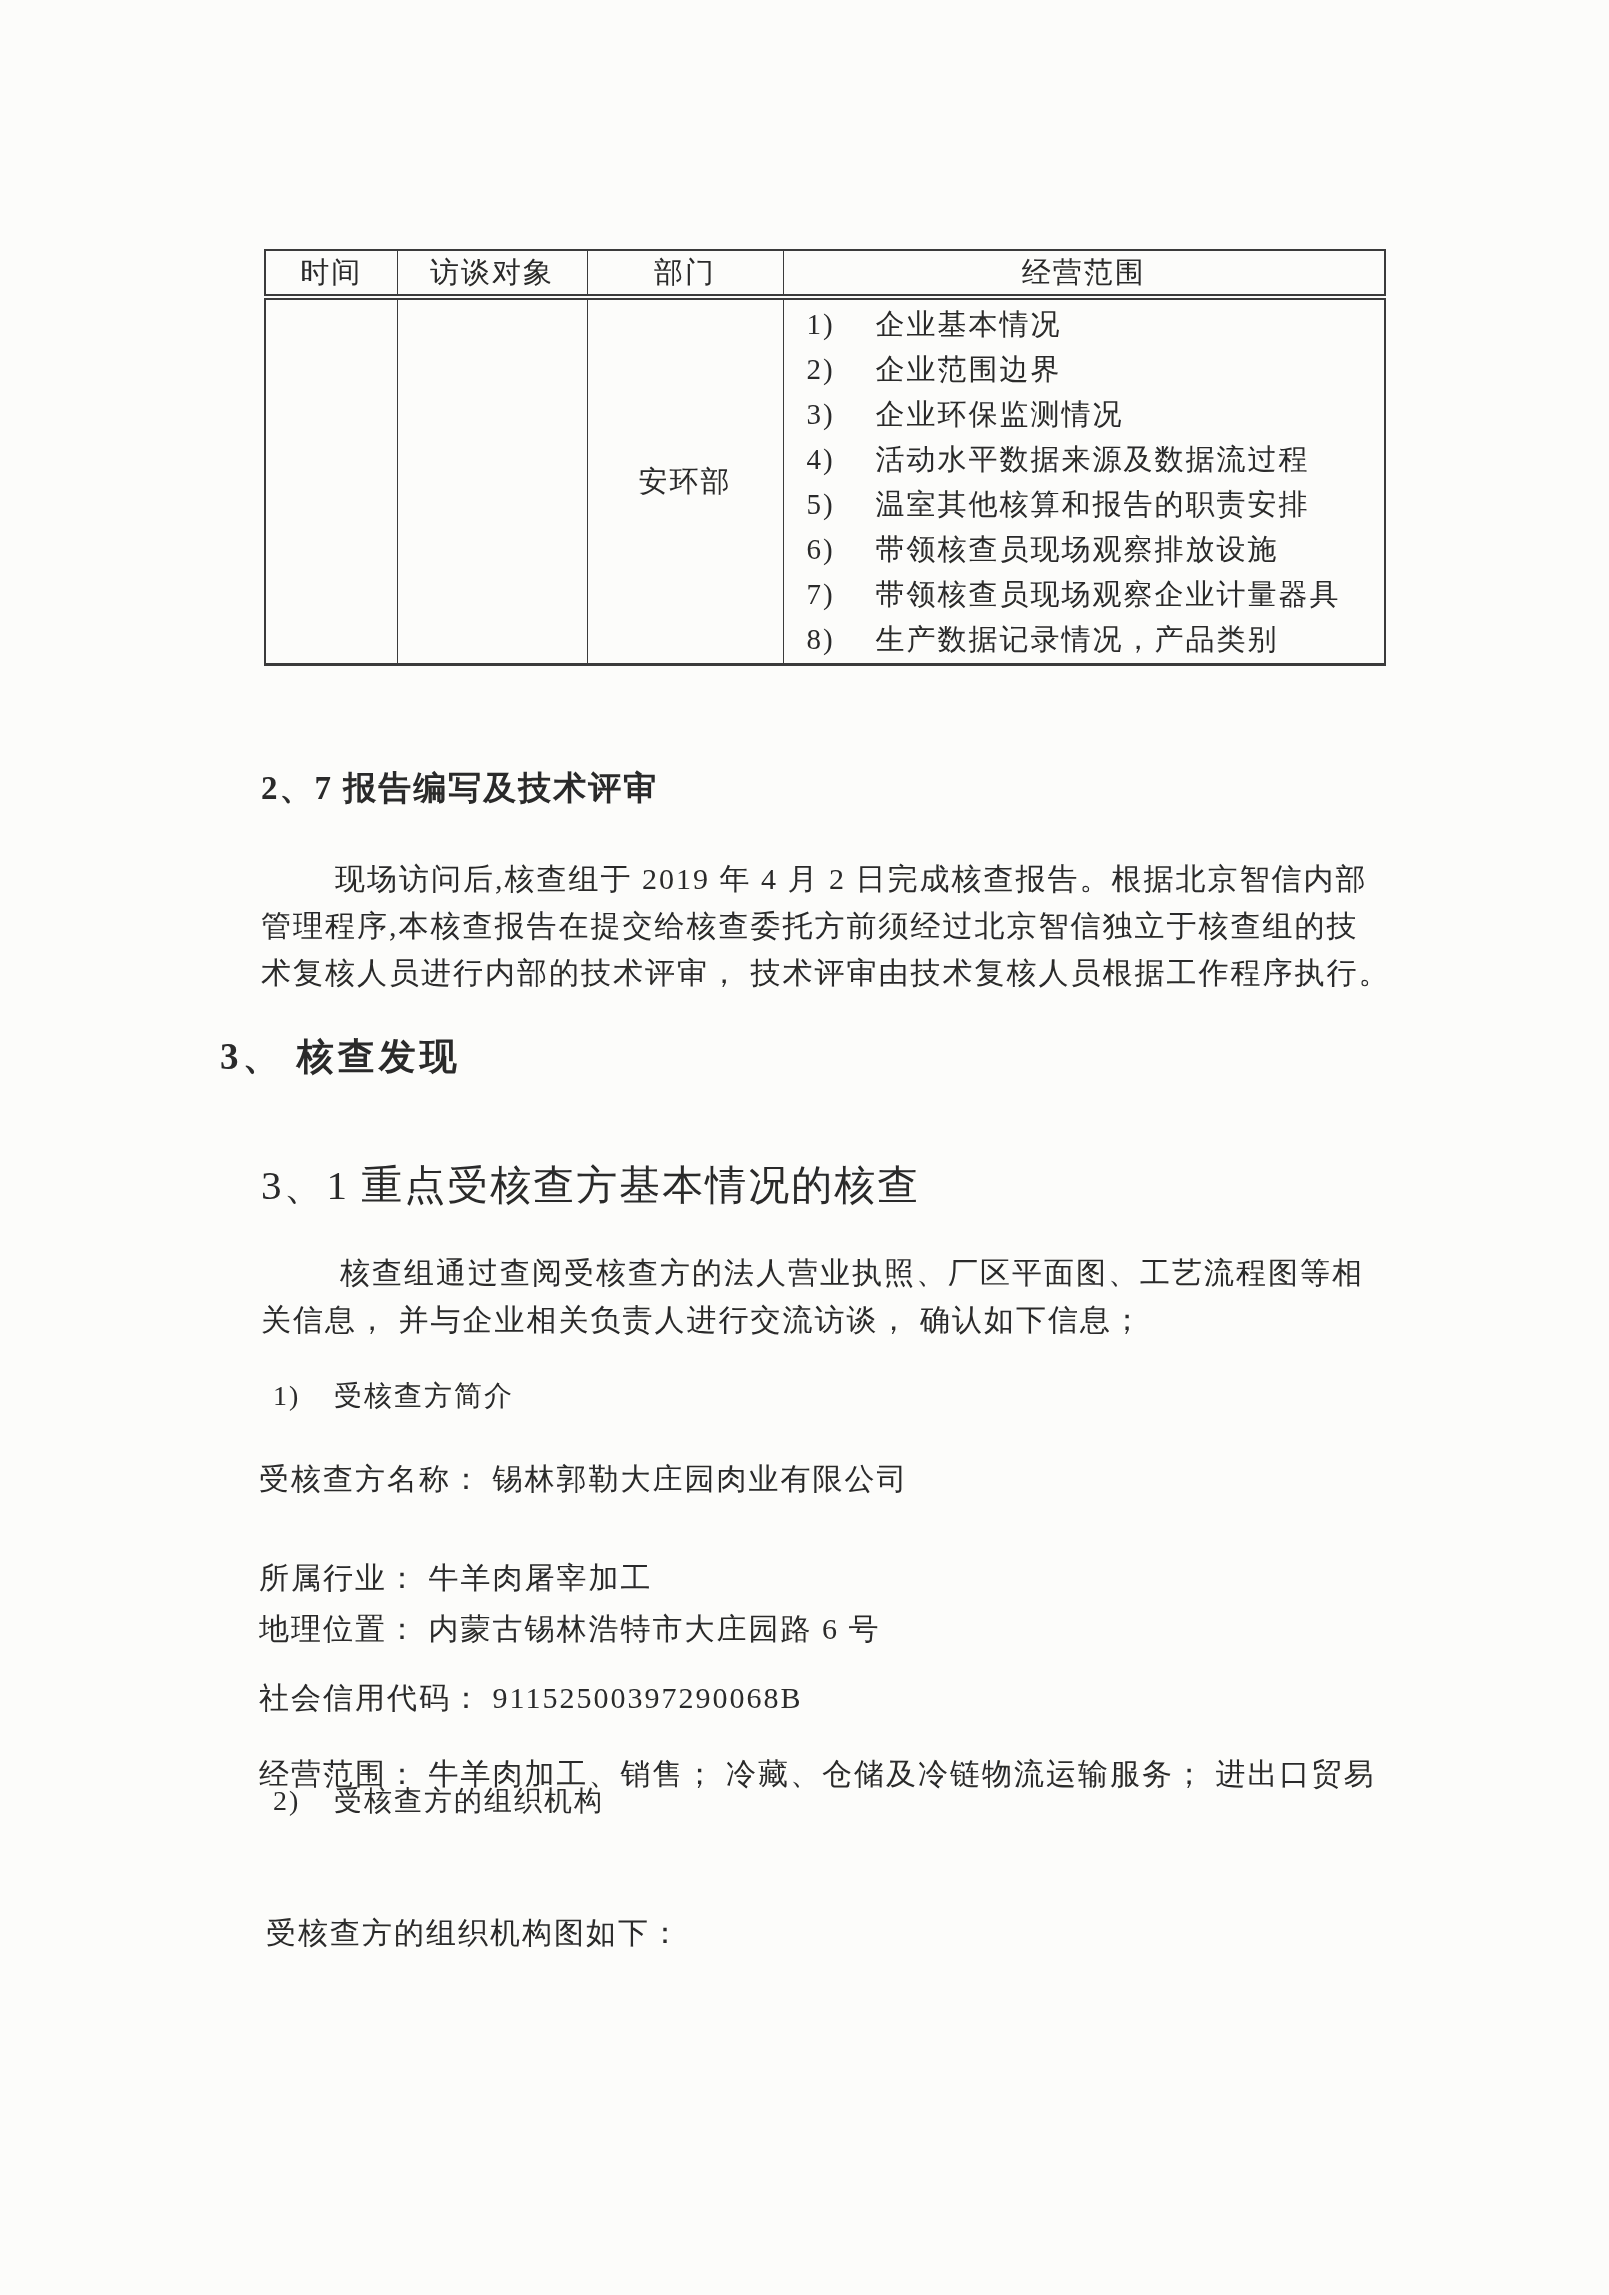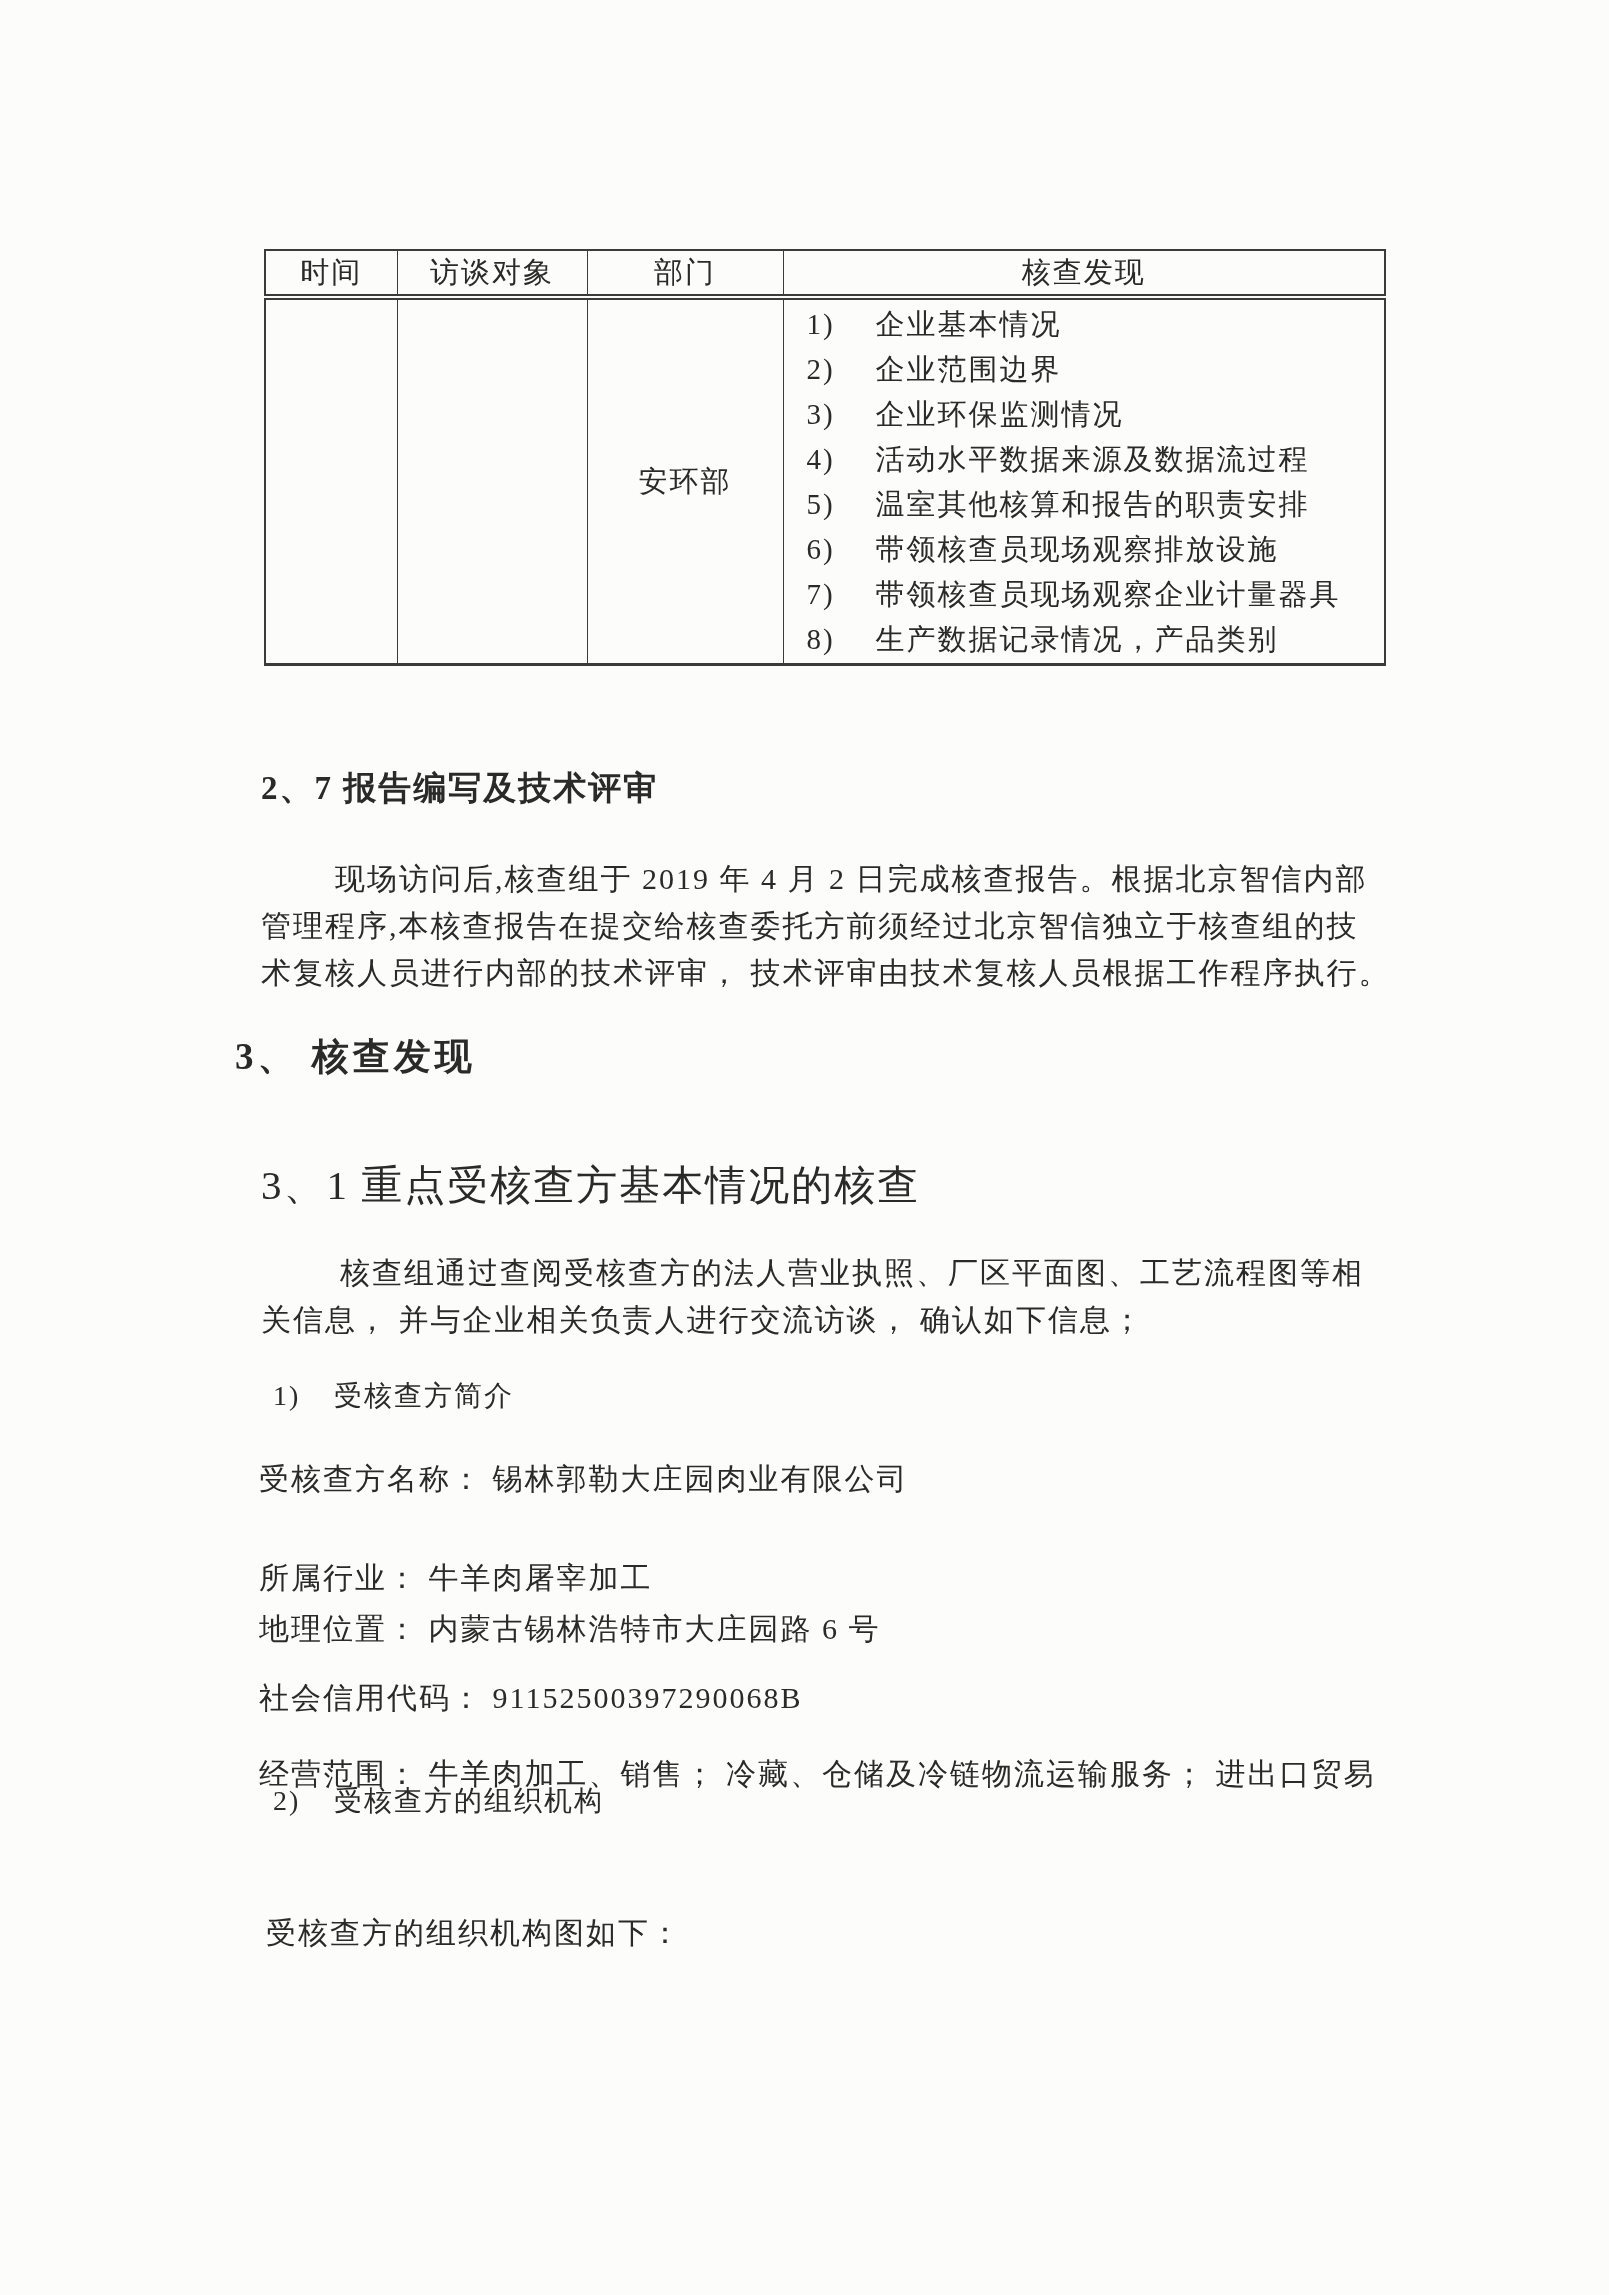--- a/index.html
+++ b/index.html
@@ -38,21 +38,21 @@
     border-bottom:3.3px solid #3b3b3b;
   }
   td.dept { text-align:center; }
   td.contents { padding:0 0 0 23px; vertical-align:middle; }
   .item { display:flex; line-height:45px; white-space:nowrap; }
   .item .num { display:inline-block; width:69px; flex:0 0 69px; }
 
   
   .abs { position:absolute; white-space:nowrap; }
   .h27  { left:261px; top:766px; font-size:33px; font-weight:bold; letter-spacing:2px;text-align:center; }
-  .h3   { left:235px; top:1032px; font-size:37px; font-weight:bold; letter-spacing:4px; }
+  .h3   { left:220px; top:1032px; font-size:37px; font-weight:bold; letter-spacing:4px; }
   .h31  { left:261px; top:1158px; font-size:41px; font-weight:normal; letter-spacing:2px; }
 
   .para { font-size:30px; line-height:47px; letter-spacing:2px; }
   .p27  { left:261px; top:855px; }
   .p31  { left:261px; top:1249px; }
   .para .line { white-space:nowrap; }
   .p27 .line1 { padding-left:74px; }
   .p31 .line1 { padding-left:79px; }
 
   .body-line { font-size:30px; letter-spacing:2px; white-space:nowrap; }
@@ -78,21 +78,21 @@
       <col style="width:132px">
         <col style="width:190px">
         <col style="width:196px">
         <col style="width:602px">
     </colgroup>
     <thead>
       <tr>
         <th>时间</th>
         <th>访谈对象</th>
         <th>部门</th>
-        <th>核查发现</th>
+        <th>经营范围</th>
       </tr>
     </thead>
     <tbody>
       <tr>
         <td></td>
         <td></td>
         <td class="dept">安环部</td>
         <td class="contents">
           <div class="item">
               <span class="num">1)</span>

